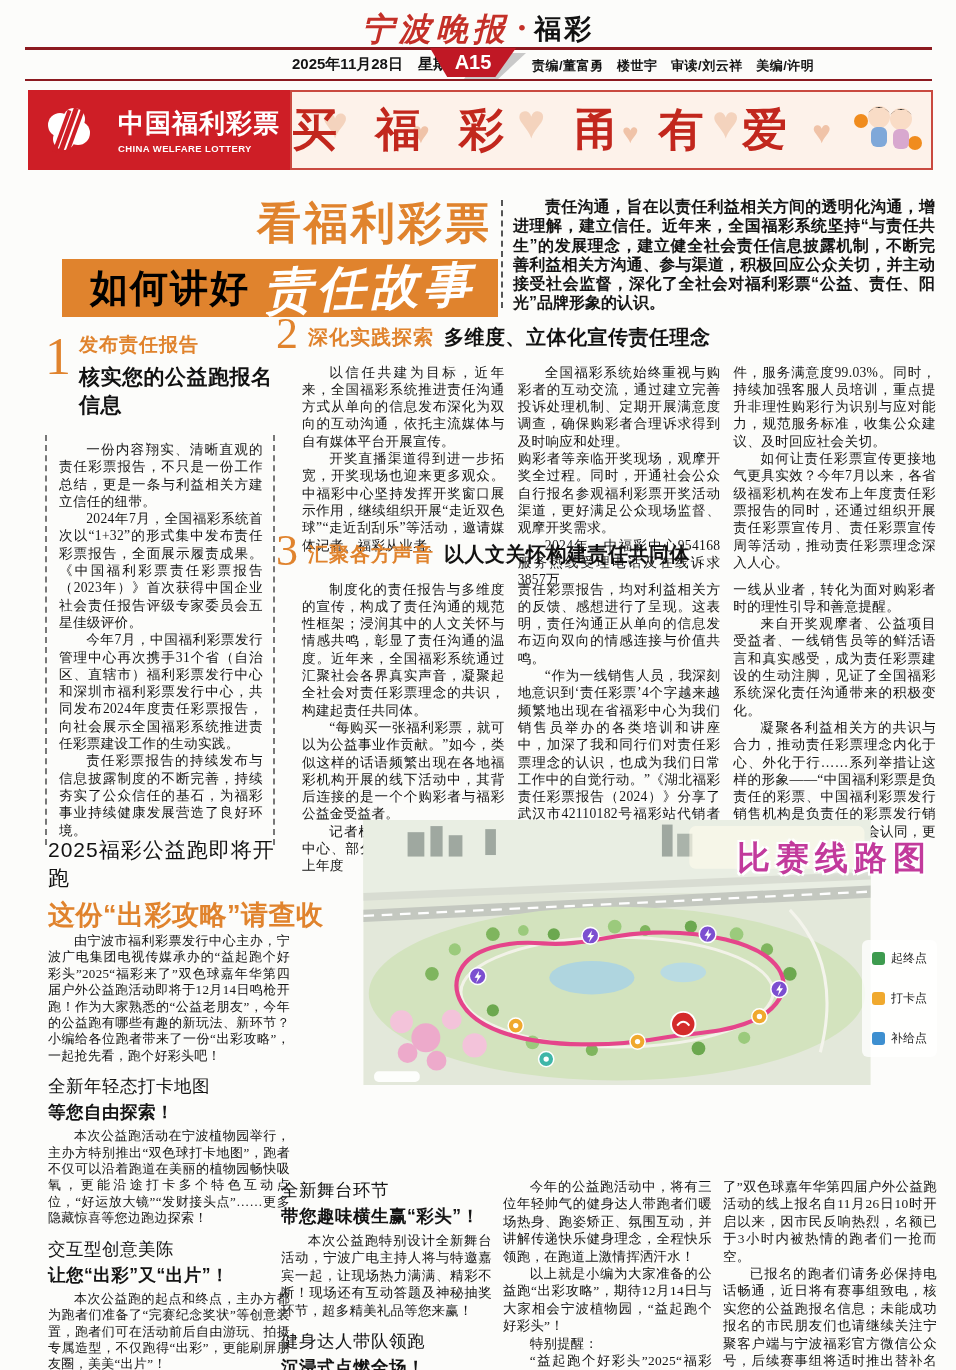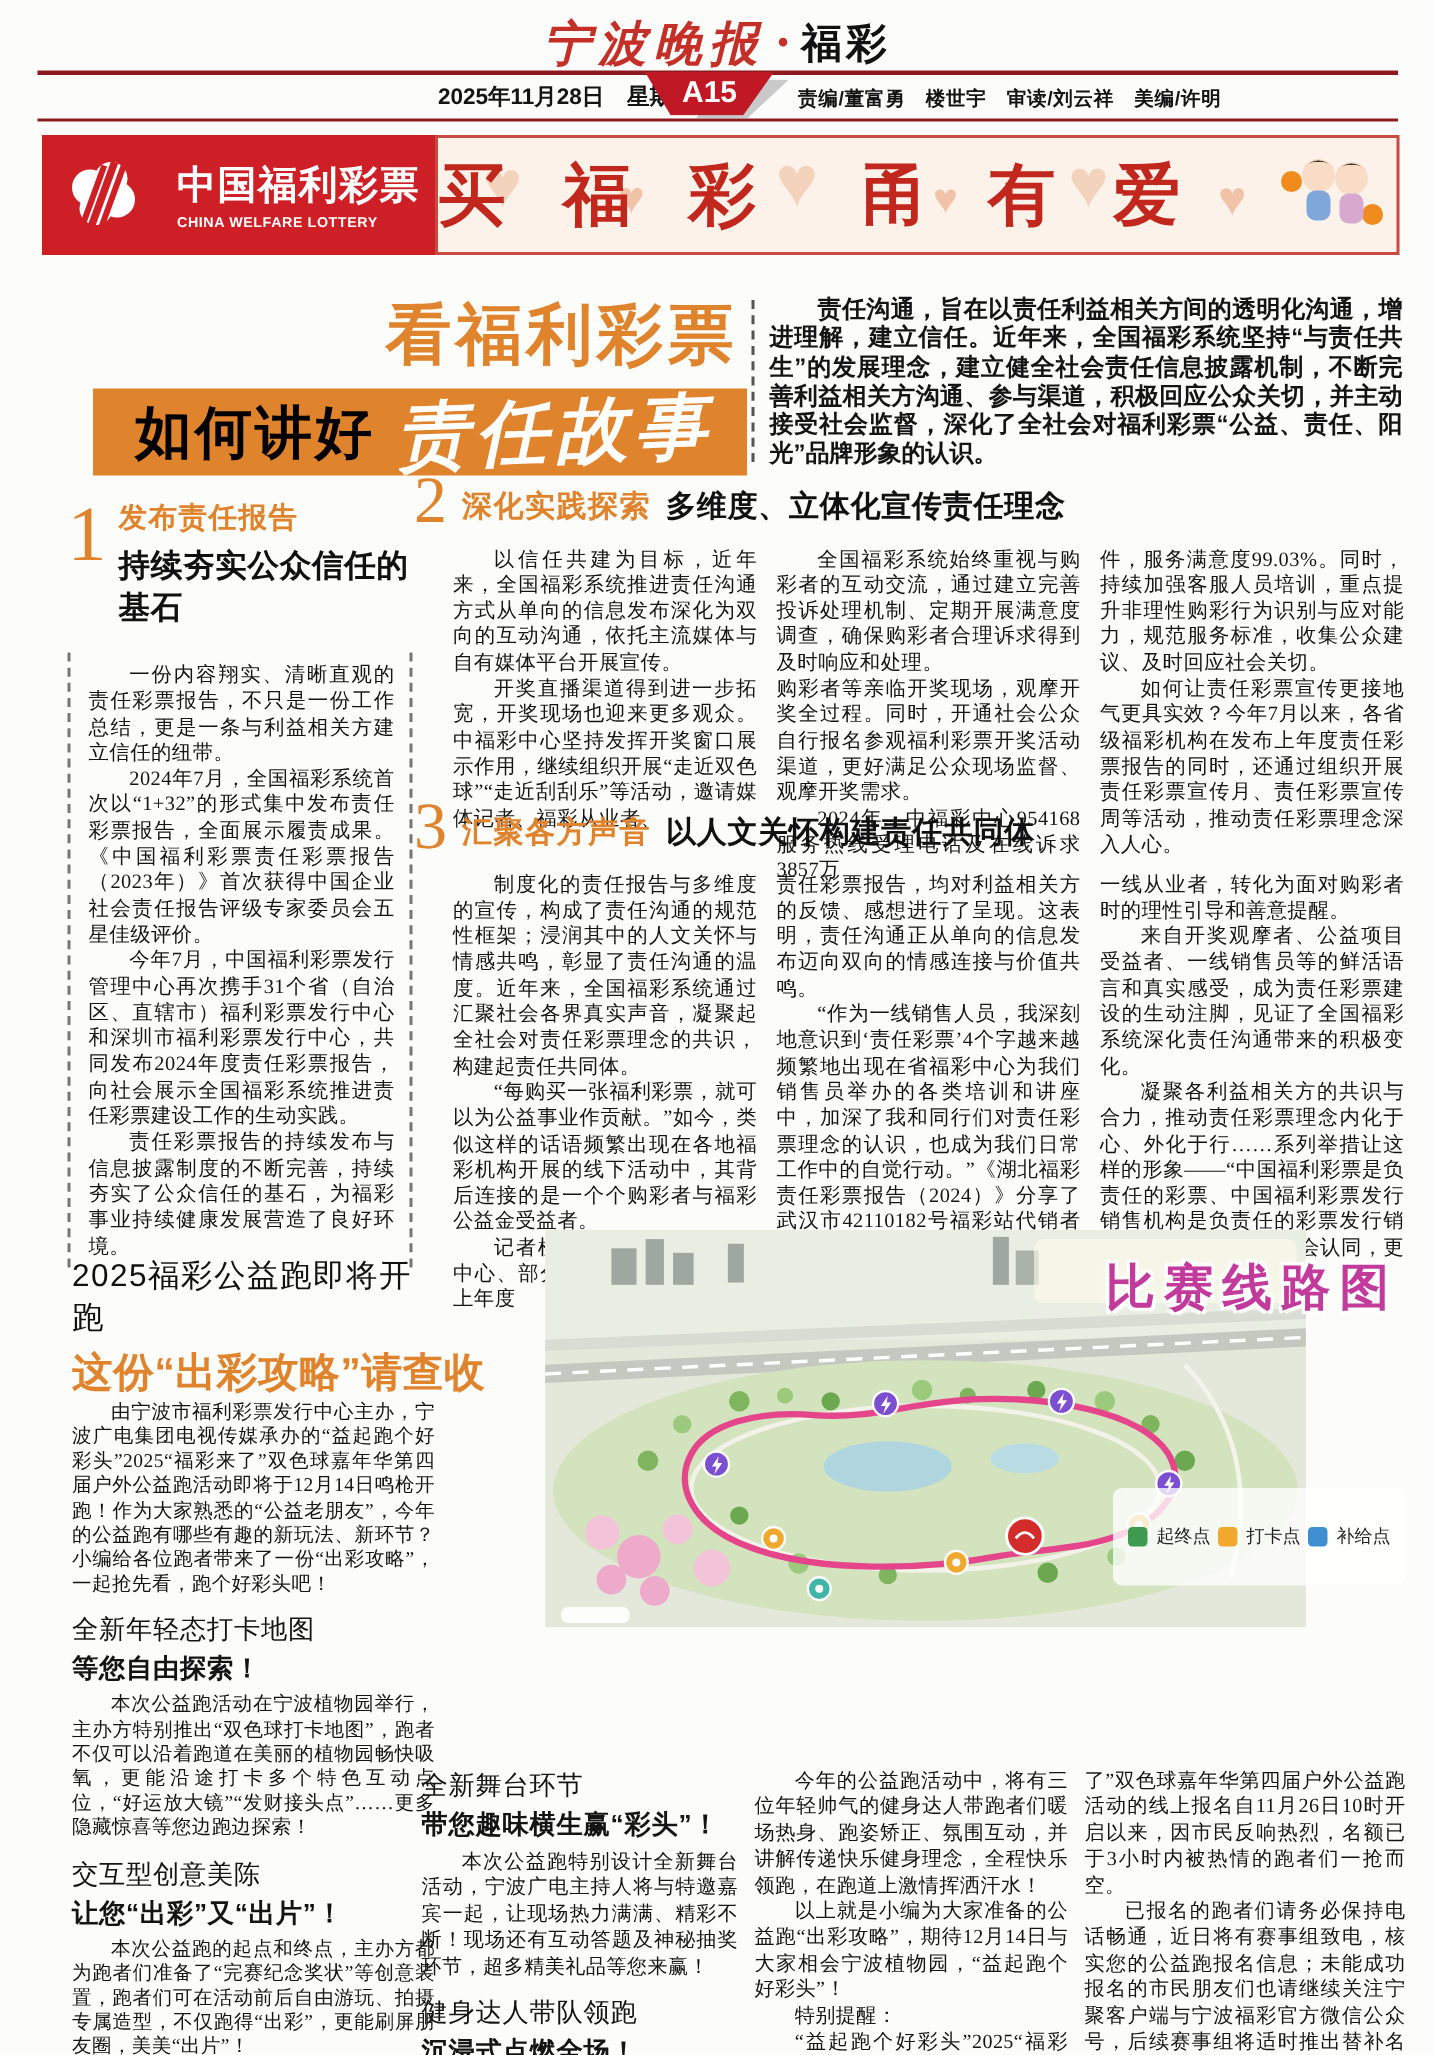--- a/index.html
+++ b/index.html
@@ -81,21 +81,21 @@
   .subhead{margin-top:10px;margin-bottom:4px}
   .sh1{font:400 17.5px "Liberation Sans","DejaVu Sans",sans-serif;letter-spacing:.5px}
   .sh2{font:900 17.5px "Liberation Sans","DejaVu Sans",sans-serif;margin-top:2px;letter-spacing:.5px}
 
   .map{position:absolute;left:284px;top:820px;width:666px;height:265px;border-radius:4px;overflow:hidden}
   .map svg{width:100%;height:100%;display:block}
   .map-title{position:absolute;top:16px;right:18px;font:900 33px "Liberation Sans","DejaVu Sans",sans-serif;
              color:var(--map_magenta);letter-spacing:6px;
              text-shadow:2px 2px 0 #fff,-2px -2px 0 #fff,2px -2px 0 #fff,-2px 2px 0 #fff,0 0 6px #fff}
   .map-legend{position:absolute;right:13px;bottom:28px;background:rgba(255,255,255,.78);
-              border-radius:6px;padding:24px 10px;display:flex;flex-direction:row;gap:5px}
+              border-radius:6px;padding:10px 10px;display:flex;flex-direction:column;gap:23px}
   .lg-row{display:flex;align-items:center;gap:6px;font:12px "Liberation Sans","DejaVu Sans",sans-serif;color:#222}
   .sw{width:13px;height:13px;border-radius:3px;display:inline-block;flex:none}
   .sw0{background:var(--legend_green)}.sw1{background:var(--legend_yellow)}.sw2{background:var(--legend_blue)}
 
   .a2col{position:absolute;top:1178px}
   .a2c1{left:281px;width:211px}.a2c2{left:503px;width:209px}.a2c3{left:723px;width:214px}
   .a2col p.body{font-size:13.4px;line-height:17.4px}
   .kai{}
 </style>
 </head>
@@ -164,21 +164,21 @@
     </div>
   </div>
   <div class="intro-divider"></div>
   <p class="intro">责任沟通，旨在以责任利益相关方间的透明化沟通，增进理解，建立信任。近年来，全国福彩系统坚持“与责任共生”的发展理念，建立健全社会责任信息披露机制，不断完善利益相关方沟通、参与渠道，积极回应公众关切，并主动接受社会监督，深化了全社会对福利彩票“公益、责任、阳光”品牌形象的认识。</p>
 
   <div class="sec1">
     <div class="sec1-head">
       <span class="sec-num">1</span>
       <div>
         <div class="sec1-kicker">发布责任报告</div>
-        <div class="sec1-title">持续夯实公众信任的基石</div>
+        <div class="sec1-title">核实您的公益跑报名信息</div>
       </div>
     </div>
     <div class="sec1-body">
       <p class="body">一份内容翔实、清晰直观的责任彩票报告，不只是一份工作总结，更是一条与利益相关方建立信任的纽带。</p>
       <p class="body">2024年7月，全国福彩系统首次以“1+32”的形式集中发布责任彩票报告，全面展示履责成果。《中国福利彩票责任彩票报告（2023年）》首次获得中国企业社会责任报告评级专家委员会五星佳级评价。</p>
       <p class="body">今年7月，中国福利彩票发行管理中心再次携手31个省（自治区、直辖市）福利彩票发行中心和深圳市福利彩票发行中心，共同发布2024年度责任彩票报告，向社会展示全国福彩系统推进责任彩票建设工作的生动实践。</p>
       <p class="body">责任彩票报告的持续发布与信息披露制度的不断完善，持续夯实了公众信任的基石，为福彩事业持续健康发展营造了良好环境。</p>
     </div>
   </div>
 

